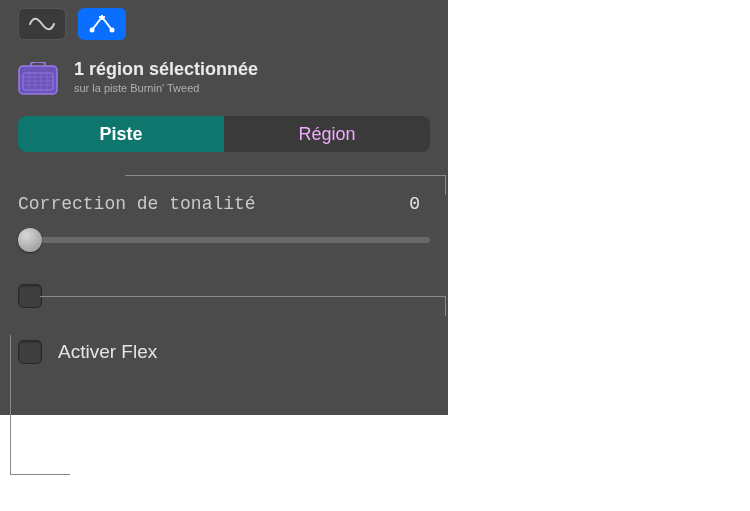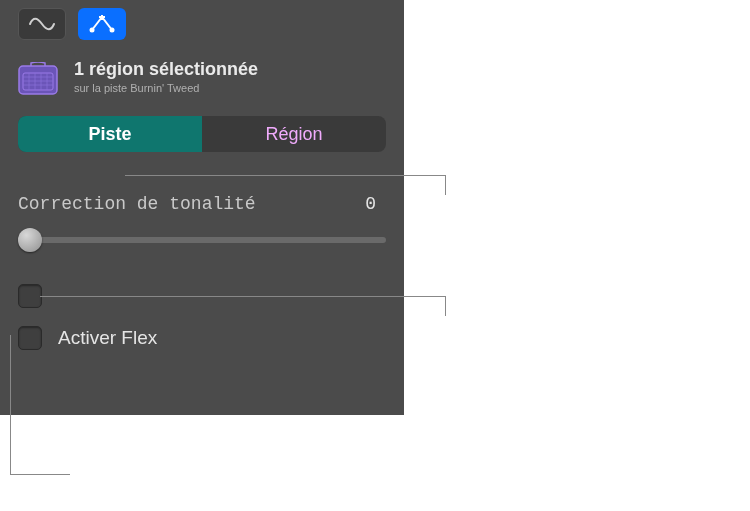--- a/index.html
+++ b/index.html
@@ -11,21 +11,21 @@
     body {
       width: 750px;
       height: 511px;
       background: #fff;
       font-family: -apple-system, BlinkMacSystemFont, "Helvetica Neue", sans-serif;
       overflow: hidden;
       position: relative;
     }
 
     .panel {
-      width: 404px;
+      width: 448px;
       height: 415px;
       background: #4b4b4b;
       position: relative;
       padding: 8px 18px;
     }
 
     .top-icons {
       display: flex;
       gap: 12px;
       margin-bottom: 18px;
@@ -191,21 +191,21 @@
     }
 
     .check-row {
       display: flex;
       align-items: center;
       gap: 16px;
       margin-top: 32px;
     }
 
     .check-row + .check-row {
-      margin-top: 18px;
+      margin-top: 32px;
     }
 
     .checkbox {
       width: 24px;
       height: 24px;
       border-radius: 5px;
       background: #3f3f3f;
       border: 1px solid #2a2a2a;
       box-shadow: inset 0 1px 2px rgba(0,0,0,0.4);
     }

